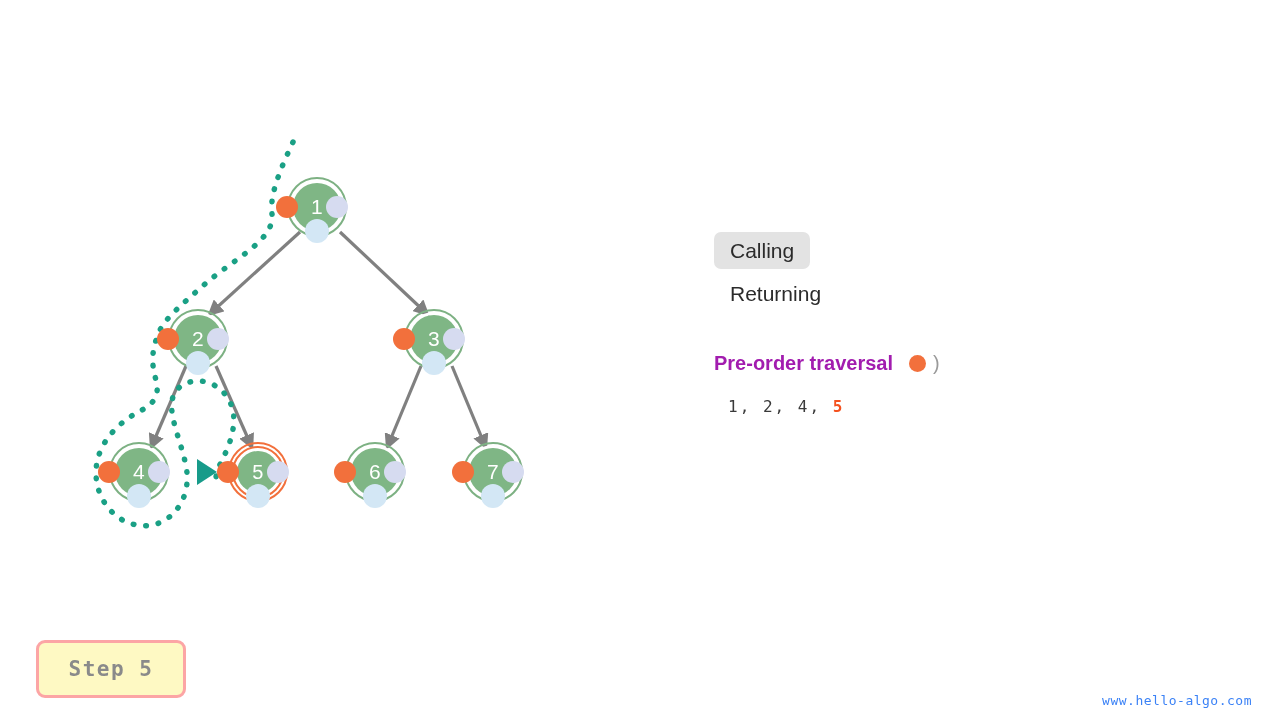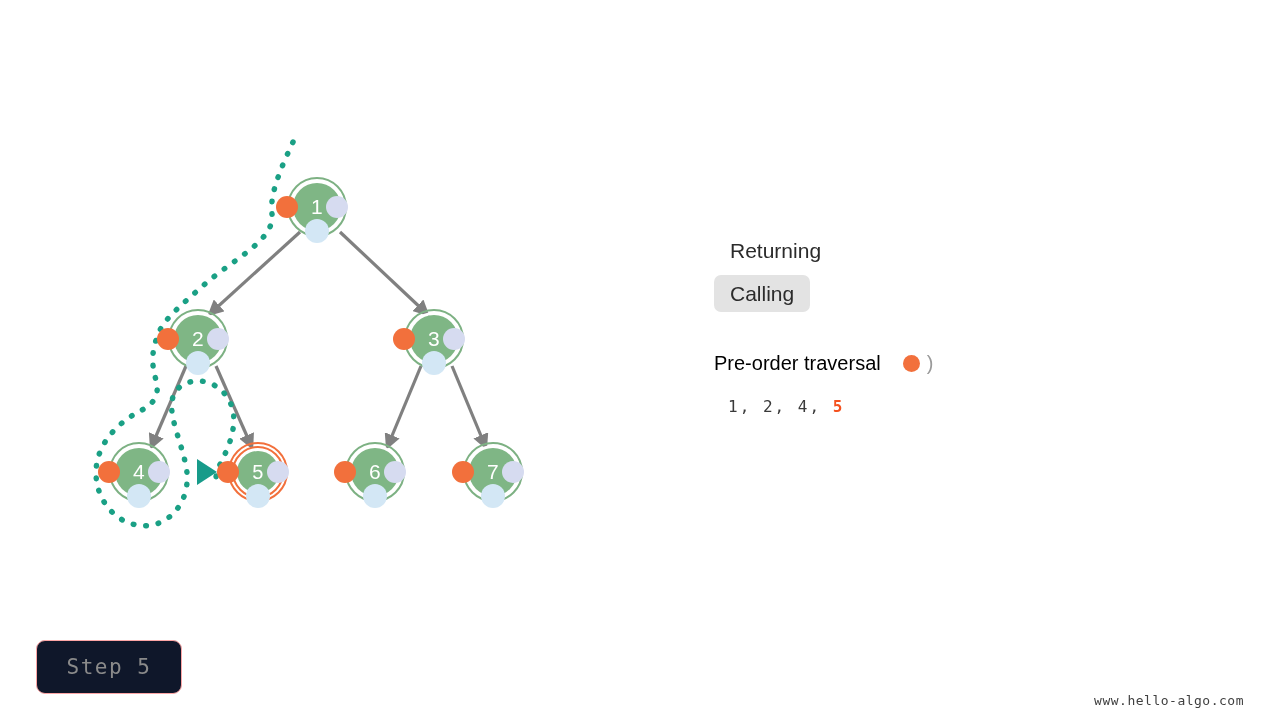--- a/index.html
+++ b/index.html
@@ -141,24 +141,24 @@
 
   #traversal-head {
     margin-top: 40px;
     font-size: 20px;
     color: #9a9a9a;
     display: flex;
     align-items: center;
     gap: 7px;
   }
   #traversal-head .title {
-    font-weight: normal;
-    color: #000000;
+    font-weight: bold;
+    color: #a21caf;
     font-size: 20px;
-    margin-right: 15px;
+    margin-right: 9px;
   }
   .inline-orange-dot {
     display: inline-block;
     width: 17px; height: 17px;
     border-radius: 50%;
     background: #f2703c;
     vertical-align: middle;
   }
 
   #traversal-list {
@@ -171,41 +171,41 @@
   }
   #traversal-list .cur { color: #f4511e; font-weight: bold; }
 
   
   #step-badge {
     position: absolute;
     left: 36px;
     top: 640px;
     width: 144px;
     height: 52px;
-    border: 1px solid #fca5a5;
+    border: 3px solid #fca5a5;
     border-radius: 9px;
     display: flex;
     align-items: center;
     justify-content: center;
     font-family: "DejaVu Sans Mono", monospace;
     font-size: 21px;
-    font-weight: normal;
+    font-weight: bold;
     color: #8a8a8a;
     letter-spacing: 1.5px;
-    background: #0f172a;
+    background: #fef9c3;
   }
 
   
   #watermark {
     position: absolute;
-    right: 36px;
+    right: 28px;
     bottom: 12px;
     font-family: "DejaVu Sans Mono", monospace;
     font-size: 13px;
-    color: #404040;
+    color: #3b82f6;
     letter-spacing: 0.5px;
   }
 </style>
 </head>
 <body>
 
 <div id="stage">
 
   <svg id="tree-svg" viewBox="0 0 640 600" xmlns="http://www.w3.org/2000/svg">
     <defs>
@@ -307,25 +307,25 @@
       <div class="outer-ring"></div>
       <div class="white-gap"></div>
       <div class="core">7</div>
     </div>
 
   </div>
 
   <div id="panel">
 
     <div class="state-row">
+      <span class="state-badge">Calling</span>
+    </div>
+
+    <div class="state-row">
       <span class="state-plain">Returning</span>
-    </div>
-
-    <div class="state-row">
-      <span class="state-badge">Calling</span>
     </div>
 
     <div id="traversal-head">
       <span class="title">Pre-order traversal</span>
       <span class="inline-orange-dot"></span>
       <span>)</span>
     </div>
 
     <div id="traversal-list">
       <span>1, 2, 4,</span>

